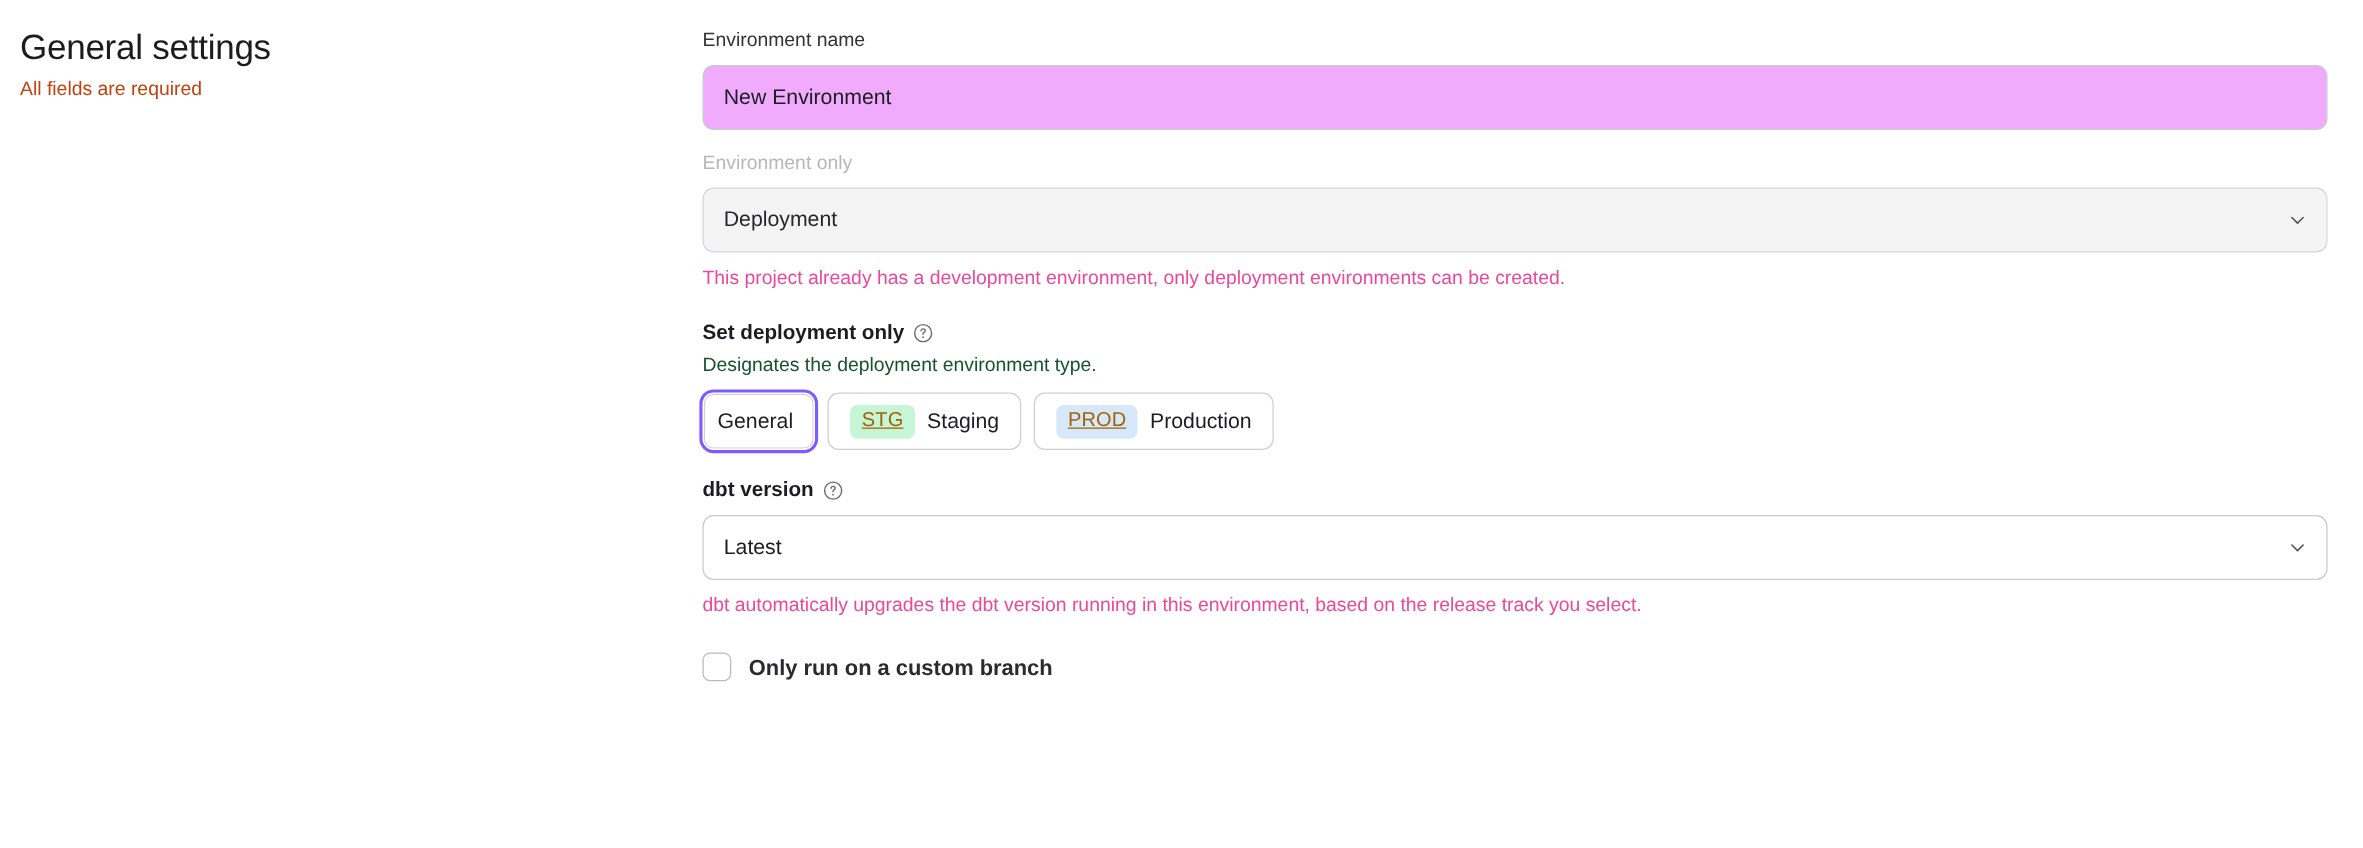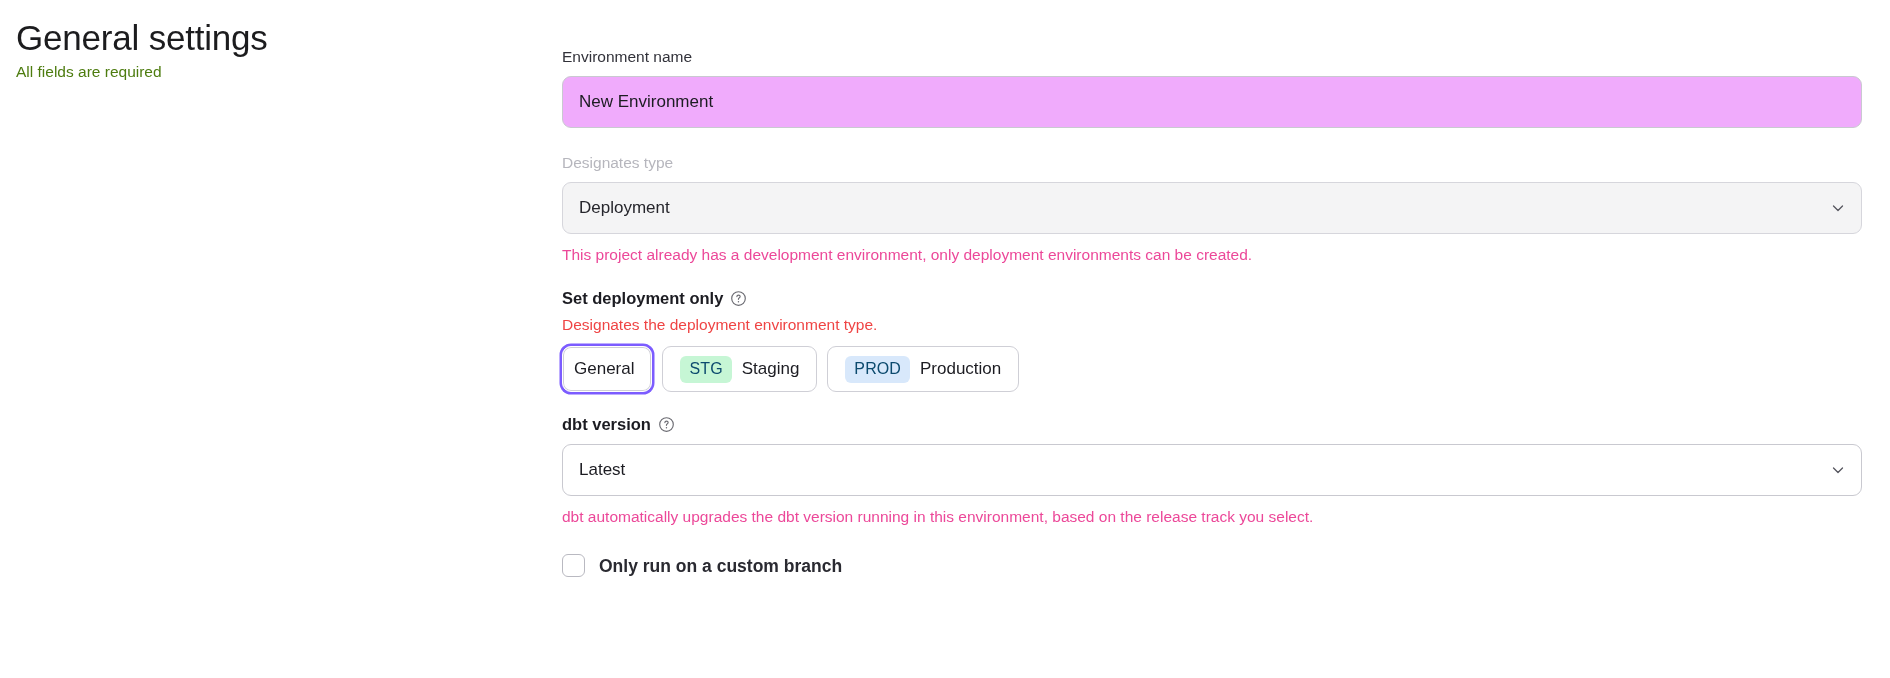--- a/index.html
+++ b/index.html
@@ -20,48 +20,47 @@
     align-items: flex-start;
   }
 
   
   .left-col {
     width: 562px;
     padding: 18px 0 0 16px;
     flex: 0 0 562px;
   }
   .page-title {
-    font-size: 35px;
+    font-size: 28px;
     line-height: 40px;
     font-weight: 400;
     color: #1c1c1e;
     letter-spacing: -0.2px;
     margin: 0;
   }
   .page-subtitle {
     font-size: 15.5px;
     line-height: 22px;
-    color: #4d7c0f;
+    color: #c2410c;
     margin-top: 3px;
   }
 
   
   .right-col {
     flex: 1 1 auto;
     padding: 22px 28px 0 0;
     max-width: 1328px;
   }
   .field-block { margin-bottom: 0; }
 
   .field-label {
     font-size: 15.5px;
     line-height: 22px;
     color: #32323a;
     margin-bottom: 8px;
-    margin-top: 24px;
   }
   .field-label.disabled { color: #b6b6bd; }
 
   .field-label-strong {
     font-size: 16.5px;
     line-height: 24px;
     font-weight: 700;
     color: #1c1c22;
     display: flex;
     align-items: center;
@@ -127,21 +126,21 @@
   .helper-text {
     font-size: 15.5px;
     line-height: 22px;
     color: #ec4899;
     margin-top: 10px;
   }
 
   .sub-desc {
     font-size: 15.5px;
     line-height: 22px;
-    color: #ef4444;
+    color: #14532d;
     margin-top: 4px;
     margin-bottom: 10px;
   }
 
   
   .segmented {
     display: flex;
     gap: 10px;
     align-items: center;
   }
@@ -166,22 +165,23 @@
   }
   .badge {
     display: inline-flex;
     align-items: center;
     justify-content: center;
     height: 27px;
     padding: 0 9px;
     border-radius: 6px;
     font-size: 16px;
     font-weight: 400;
-    color: #0c4a6e;
+    color: #a16207;
     letter-spacing: 0.1px;
+    text-decoration: underline;
   }
 
   
   .checkbox-row {
     display: flex;
     align-items: flex-end;
     gap: 14px;
     margin-top: 26px;
   }
   .checkbox-box {
@@ -210,21 +210,21 @@
   </div>
 
   <div class="right-col">
 
     <div class="field-block">
       <div class="field-label">Environment name</div>
       <input class="text-input" type="text" value="New Environment" style="">
     </div>
 
     <div class="field-block" style="margin-top:16px;">
-      <div class="field-label disabled">Designates type</div>
+      <div class="field-label disabled">Environment only</div>
       <div class="select-wrap">
         <div class="select-box disabled">Deployment</div>
         <span class="chevron">
           <svg width="16" height="16" viewBox="0 0 16 16" fill="none">
             <path d="M3.5 6 L8 10.5 L12.5 6" stroke="#55555e" stroke-width="1.3" stroke-linecap="round" stroke-linejoin="round"></path>
           </svg>
         </span>
       </div>
       <div class="helper-text">This project already has a development environment, only deployment environments can be created.</div>
     </div>

